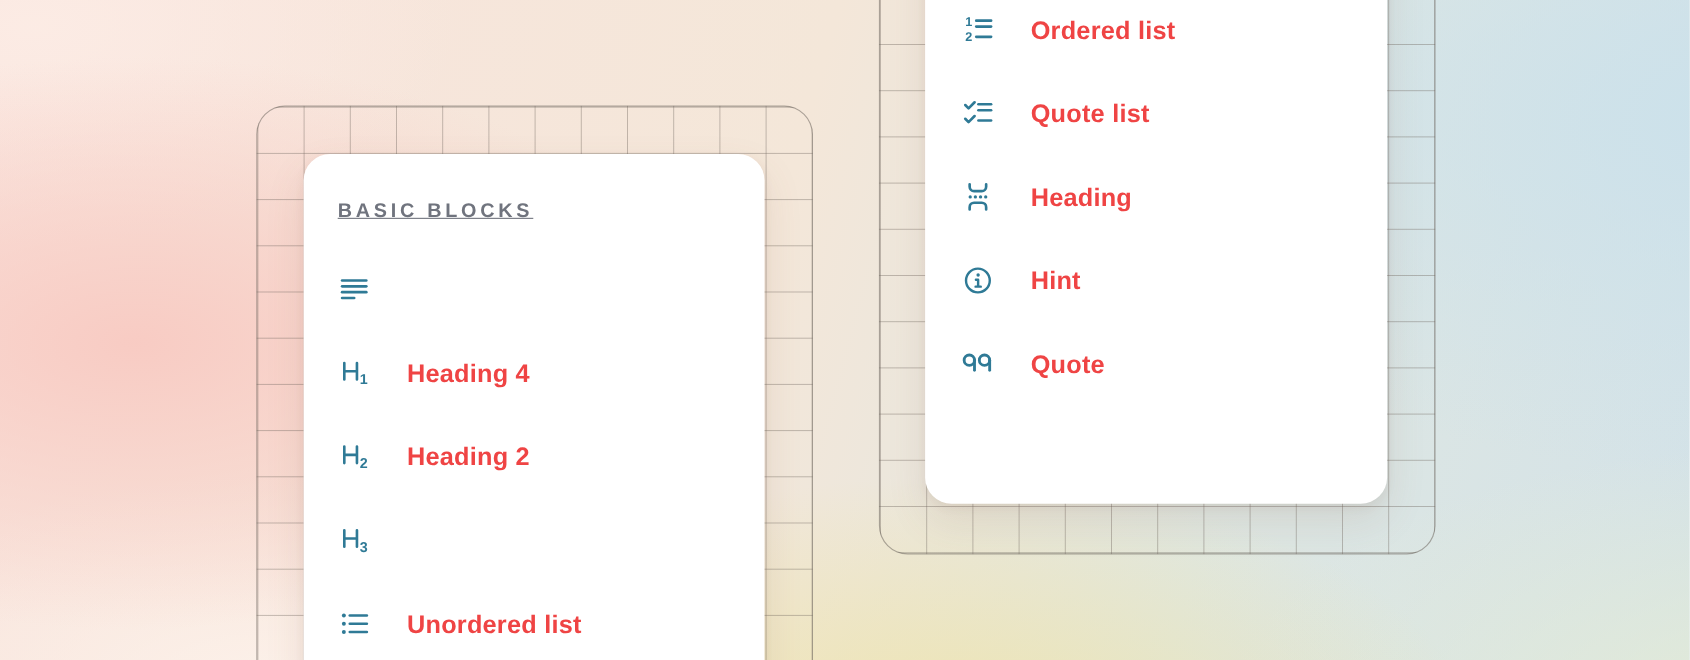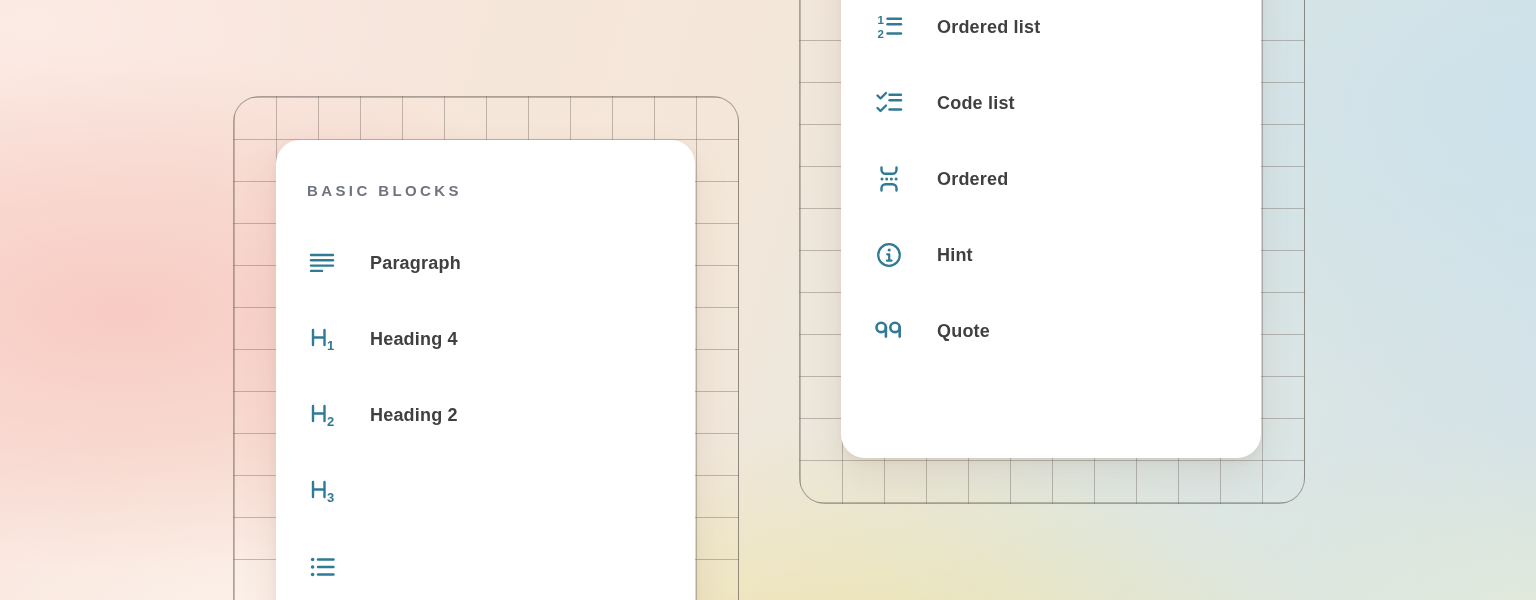--- a/index.html
+++ b/index.html
@@ -28,49 +28,48 @@
   #left-frame{ left:233px; top:96px; width:504px; height:600px; }
   #right-frame{ left:799px; top:-87px; width:504px; height:589px; }
   .card{
     position:absolute; background:#ffffff; border-radius:24px;
     box-shadow:0 16px 36px rgba(130,90,70,.12), 0 3px 9px rgba(130,90,70,.07);
     box-sizing:border-box;
   }
   #left-card{ left:276px; top:140px; width:419px; height:540px; padding:40px 0 0 31px; }
   #right-card{ left:841px; top:-87px; width:420px; height:545px; padding:76px 0 0 33px; }
   .section-label{
-    font-size:15px; font-weight:700; letter-spacing:3.4px;
-    color:#70747e; line-height:22px; margin-bottom:23px;
+    font-size:18px; font-weight:700; letter-spacing:3.4px;
+    color:#70747e; line-height:22px; margin-bottom:23px;text-decoration:underline;
   }
   .item{ display:flex; align-items:center; height:76px; cursor:pointer; }
   .item .icon{ width:30px; height:30px; margin-right:33px; flex:none;
     display:flex; align-items:center; justify-content:center; }
   .item .icon svg{ display:block; }
-  .item .label{ font-size:18px; font-weight:700; color:#404040; letter-spacing:.2px; }
+  .item .label{ font-size:23px; font-weight:700; color:#ef4444; letter-spacing:.2px; }
 </style>
 </head>
 <body>
 
 <div id="stage">
   <div id="left-frame" class="grid-frame"></div>
   <div id="right-frame" class="grid-frame"></div>
 
   <div id="left-card" class="card">
     <div class="section-label">BASIC BLOCKS</div>
     <div id="left-items">
         <div class="item">
           <span class="icon">
             <svg width="30" height="30" viewBox="0 0 30 30" fill="none" stroke="#2f7a96" stroke-width="2.4" stroke-linecap="round" stroke-linejoin="round">
               <line x1="4" y1="7" x2="26" y2="7"></line>
               <line x1="4" y1="12.3" x2="26" y2="12.3"></line>
               <line x1="4" y1="17.6" x2="26" y2="17.6"></line>
               <line x1="4" y1="22.9" x2="15" y2="22.9"></line>
             </svg>
           </span>
-          <span class="label">Paragraph</span>
         </div>
         <div class="item">
           <span class="icon">
             <svg width="30" height="30" viewBox="0 0 30 30" fill="none" stroke="#2f7a96" stroke-width="2.4" stroke-linecap="round" stroke-linejoin="round">
               <path d="M6 6 V21 M17.5 6 V21 M6 13.5 H17.5"></path>
               <text x="20" y="25.5" font-size="13" font-family="Liberation Sans, sans-serif" font-weight="bold" stroke="none" fill="#2f7a96">1</text>
             </svg>
           </span>
           <span class="label">Heading 4</span>
         </div>
@@ -95,20 +94,21 @@
           <span class="icon">
             <svg width="30" height="30" viewBox="0 0 30 30" fill="none" stroke="#2f7a96" stroke-width="2.4" stroke-linecap="round" stroke-linejoin="round">
               <circle cx="5.6" cy="7.5" r="1.8" fill="#2f7a96" stroke="none"></circle>
               <circle cx="5.6" cy="15" r="1.8" fill="#2f7a96" stroke="none"></circle>
               <circle cx="5.6" cy="22.5" r="1.8" fill="#2f7a96" stroke="none"></circle>
               <line x1="11" y1="7.5" x2="26.5" y2="7.5"></line>
               <line x1="11" y1="15" x2="26.5" y2="15"></line>
               <line x1="11" y1="22.5" x2="26.5" y2="22.5"></line>
             </svg>
           </span>
+          <span class="label">Unordered list</span>
         </div>
       </div>
   </div>
 
   <div id="right-card" class="card">
     <div id="right-items">
         <div class="item">
           <span class="icon">
             <svg width="30" height="30" viewBox="0 0 30 30" fill="none" stroke="#2f7a96" stroke-width="2.4" stroke-linecap="round" stroke-linejoin="round">
               <text x="3.5" y="11.5" font-size="11.5" font-family="Liberation Sans, sans-serif" font-weight="bold" stroke="none" fill="#2f7a96">1</text>
@@ -123,34 +123,34 @@
         <div class="item">
           <span class="icon">
             <svg width="30" height="30" viewBox="0 0 30 30" fill="none" stroke="#2f7a96" stroke-width="2.4" stroke-linecap="round" stroke-linejoin="round">
               <path d="M3.5 7.5 l3 3 L12 5"></path>
               <path d="M3.5 20 l3 3 L12 17.5"></path>
               <line x1="15.5" y1="6.8" x2="27" y2="6.8"></line>
               <line x1="15.5" y1="12.2" x2="27" y2="12.2"></line>
               <line x1="15.5" y1="21.5" x2="27" y2="21.5"></line>
             </svg>
           </span>
-          <span class="label">Code list</span>
+          <span class="label">Quote list</span>
         </div>
         <div class="item">
           <span class="icon">
             <svg width="30" height="30" viewBox="0 0 30 30" fill="none" stroke="#2f7a96" stroke-width="2.4" stroke-linecap="round" stroke-linejoin="round">
               <path d="M7.5 3.5 v2.2 a4 4 0 0 0 4 4 h7 a4 4 0 0 0 4 -4 V3.5"></path>
               <circle cx="8" cy="15" r="1.5" fill="#2f7a96" stroke="none"></circle>
               <circle cx="12.7" cy="15" r="1.5" fill="#2f7a96" stroke="none"></circle>
               <circle cx="17.4" cy="15" r="1.5" fill="#2f7a96" stroke="none"></circle>
               <circle cx="22.1" cy="15" r="1.5" fill="#2f7a96" stroke="none"></circle>
               <path d="M7.5 26.5 v-2.2 a4 4 0 0 1 4 -4 h7 a4 4 0 0 1 4 4 v2.2"></path>
             </svg>
           </span>
-          <span class="label">Ordered</span>
+          <span class="label">Heading</span>
         </div>
         <div class="item">
           <span class="icon">
             <svg width="30" height="30" viewBox="0 0 30 30" fill="none" stroke="#2f7a96" stroke-width="2.2" stroke-linecap="round" stroke-linejoin="round">
               <circle cx="15" cy="15" r="10.8"></circle>
               <circle cx="15.2" cy="10" r="1.55" fill="#2f7a96" stroke="none"></circle>
               <path d="M13.2 14.3 H15.2 V20.4 M12.9 20.6 H17.6"></path>
             </svg>
           </span>
           <span class="label">Hint</span>

